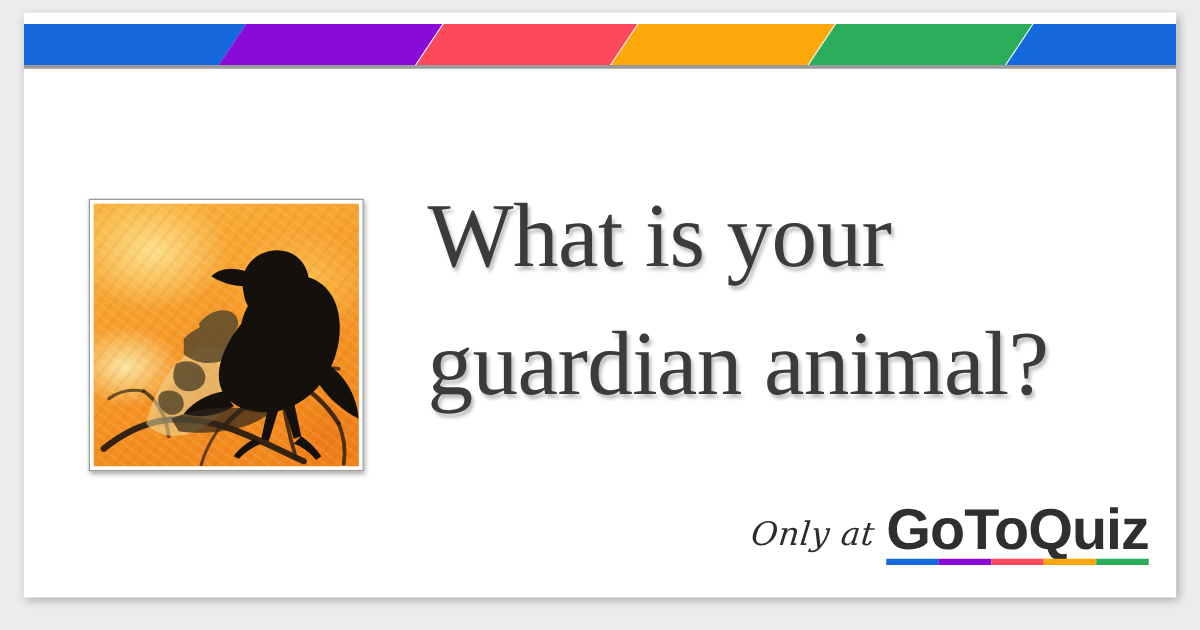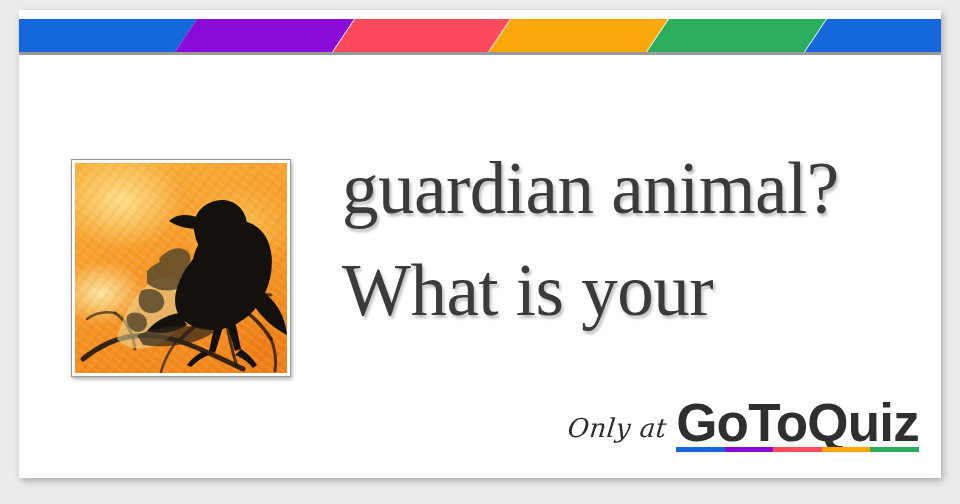--- a/index.html
+++ b/index.html
@@ -130,21 +130,21 @@
     color: #2c2c2c;
     letter-spacing: 0.5px;
     transform: skewX(-6deg);
     position: relative;
     bottom: 9px;
   }
   #brand-logo-block { display: flex; flex-direction: column; }
   #brand-name {
     font-family: "Liberation Sans", sans-serif;
     font-weight: bold;
-    font-size: 53px;
+    font-size: 46px;
     line-height: 42px;
     color: #2f2f2f;
     letter-spacing: -0.8px;
   }
   #brand-bar {
     display: flex;
     width: 100%;
     height: 5px;
     margin-top: 3px;
   }
@@ -213,22 +213,22 @@
 
           <path d="M104 150 C92 152, 80 158, 72 168 C84 172, 100 170, 112 162 Z"></path>
         </g>
 
         <path d="M62 172 C86 162, 116 160, 140 168 C126 180, 96 186, 68 182 Z" fill="#2d2418" opacity="0.7"></path>
       </svg>
     </div>
   </div>
 
   <div id="title" style="color: rgb(59, 59, 59);">
+    <div>What is your</div>
     <div>guardian animal?</div>
-    <div>What is your</div>
   </div>
 
   <div id="brand">
     <div id="brand-only">Only at</div>
     <div id="brand-logo-block">
       <div id="brand-name" style="color: rgb(47, 47, 47);">GoToQuiz</div>
       <div id="brand-bar">
         <div class="bseg" style="background: rgb(21, 104, 219);"></div>
         <div class="bseg" style="background: rgb(138, 10, 216);"></div>
         <div class="bseg" style="background: rgb(252, 74, 92);"></div>

